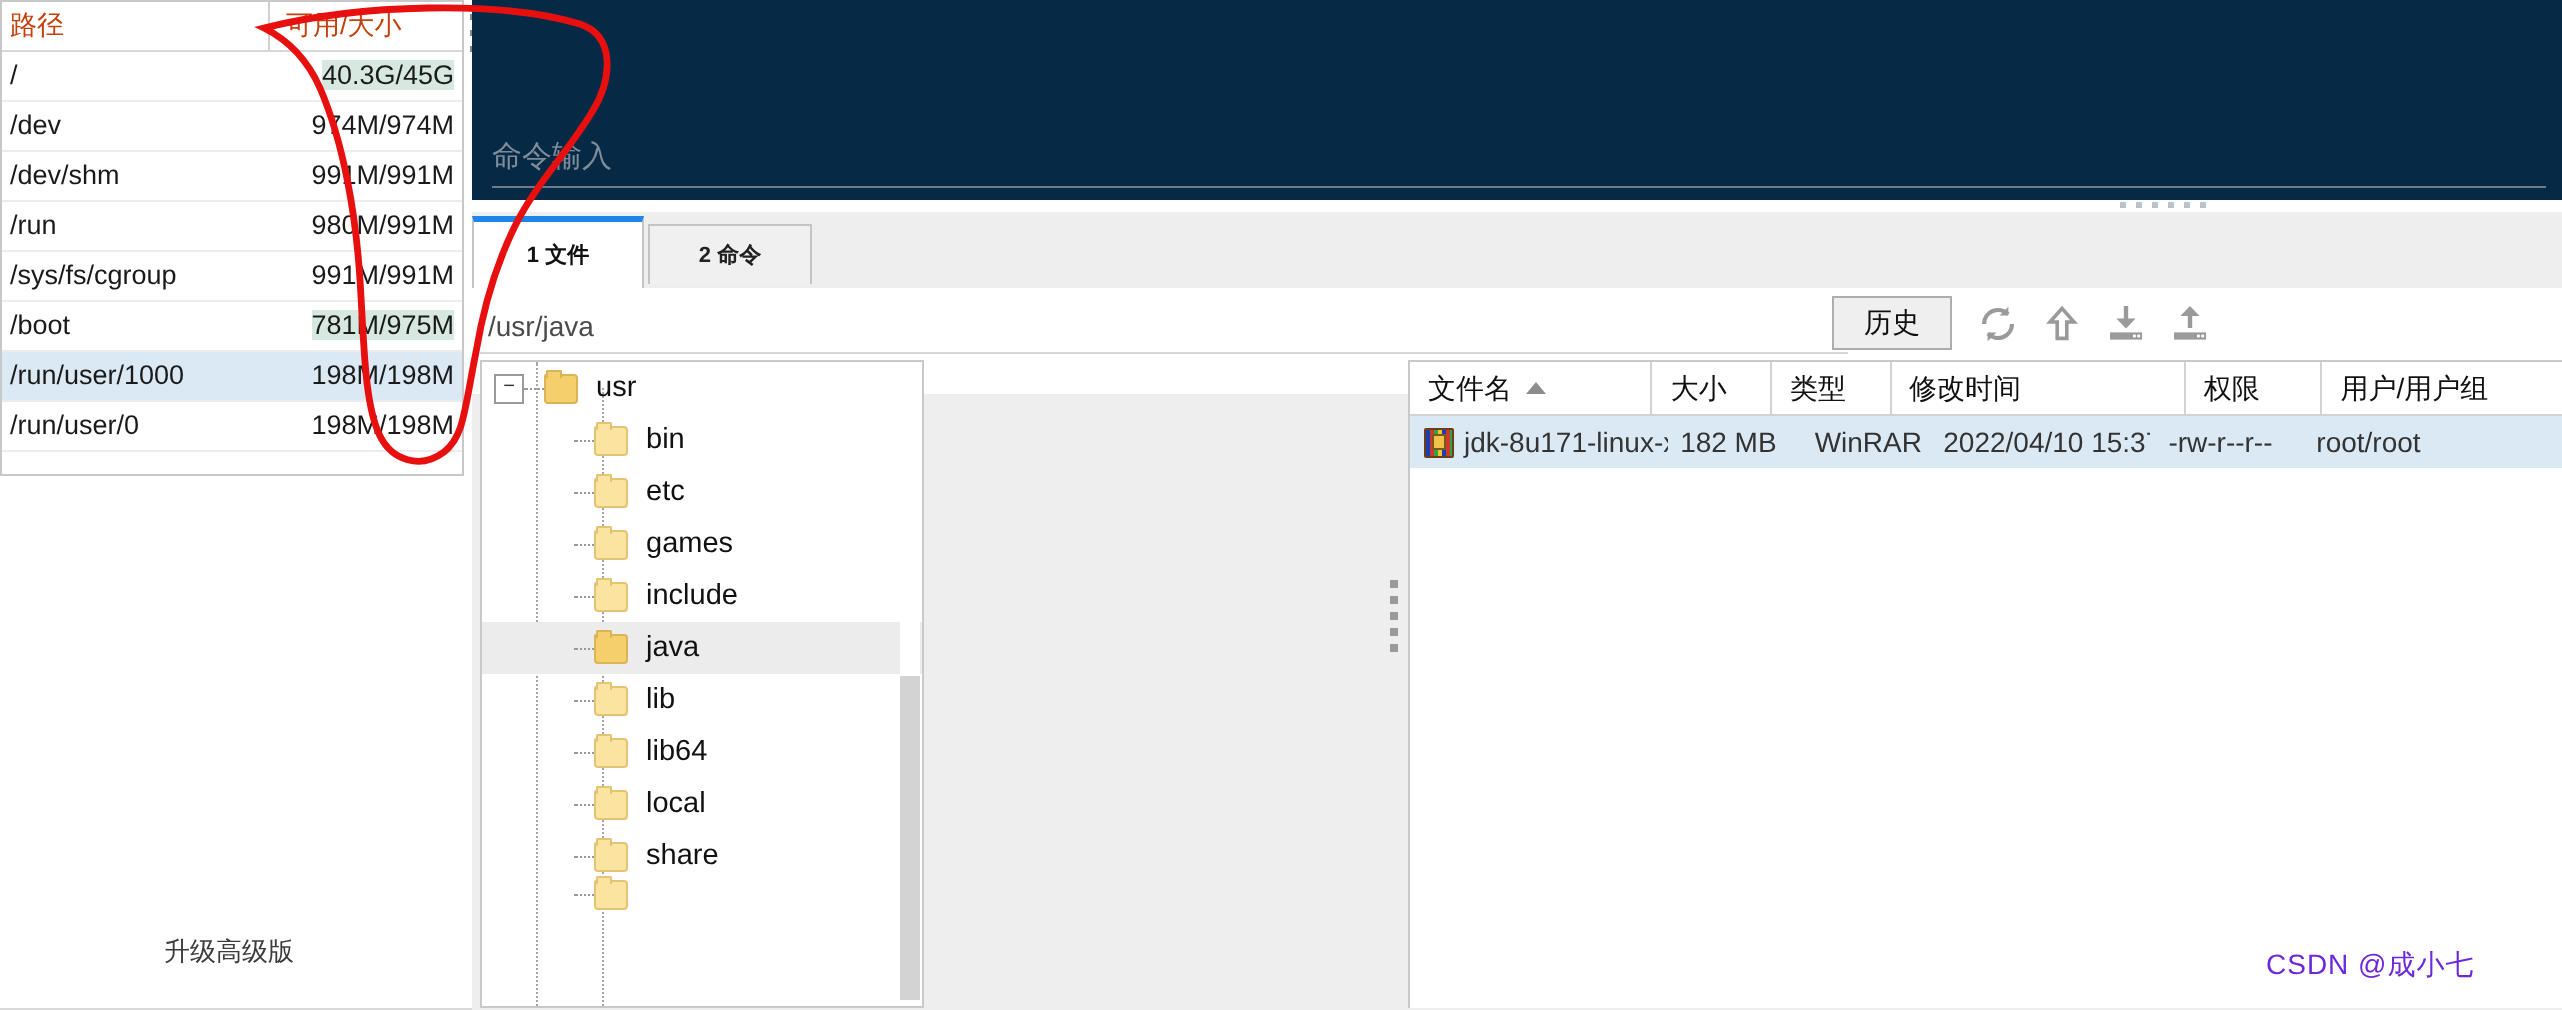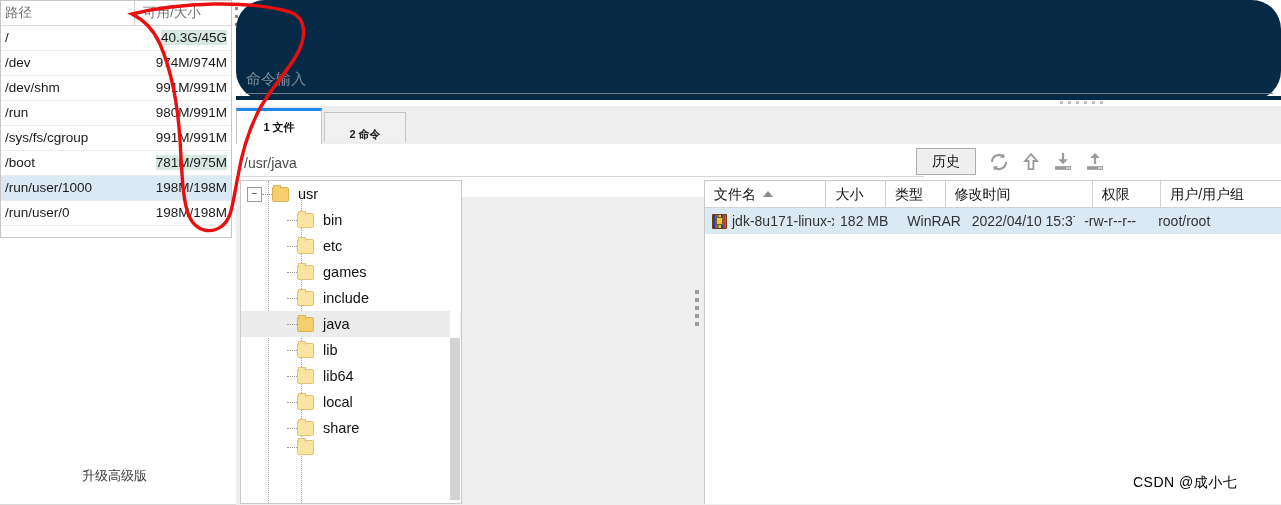--- a/index.html
+++ b/index.html
@@ -19,37 +19,36 @@
   }
   #disk-table{width:100%;border-collapse:collapse;table-layout:fixed;}
   #disk-table td{
     height:24px;line-height:24px;padding:0 4px;
     font-size:13.5px;white-space:nowrap;overflow:hidden;
     border:none;
   }
   #disk-table .c-path{text-align:left;width:125px;}
   #disk-table .c-size{text-align:right;}
   #disk-table thead td{
-    background:#ffffff;color:#737373;font-size:13.5px;
+    background:#ffffff;color:#c2410c;font-size:13.5px;
     border-bottom:1px solid #d8d8d8;
   }
   #disk-table thead td.c-size{border-left:1px solid #d0d0d0;text-align:left;padding-left:8px;}
   #disk-table tbody tr td{border-bottom:1px solid #ececec;}
   #disk-table tbody tr.sel td{background:#dbe9f4;}
   .hl{background:#d6e8e0;}
   
   #disk-grip{
     position:absolute;left:232px;top:2px;width:8px;height:80px;
   }
   #disk-grip i{display:block;width:3px;height:3px;background:#8a8a8a;margin:5px auto 0;}
   
   #terminal{
     position:absolute;left:236px;top:0;right:0;height:100px;
     background:#062a45;
-    border-radius:29px;
   }
   #term-cmdline{
     position:absolute;left:10px;right:0;bottom:6px;height:26px;
   }
   #term-placeholder{
     color:#7e8c99;font-size:15px;line-height:22px;
   }
   #term-underline{
     position:absolute;left:0;right:8px;bottom:0;height:1px;background:#6d7c88;
   }
@@ -73,21 +72,21 @@
     position:absolute;top:4px;height:32px;box-sizing:border-box;
     font-size:11px;font-weight:bold;color:#111;
     display:flex;align-items:center;justify-content:center;
     background:#ffffff;border:1px solid #c4c4c4;border-bottom:none;
   }
   .tab.active{
     left:0;width:86px;background:#ffffff;border-top:3px solid #1e86e8;
     border-left:1px solid #c4c4c4;border-right:1px solid #c4c4c4;top:2px;height:36px;
   }
   .tab.inactive{
-    left:88px;width:82px;background:#f0f0f0;color:#222;top:6px;height:30px;align-items:flex-end;
+    left:88px;width:82px;background:#f0f0f0;color:#222;top:6px;height:30px;
   }
   #tabs-underline{
     position:absolute;left:0;top:38px;right:0;height:1px;background:#ffffff;
   }
   
   #pathrow{
     position:absolute;left:0;top:39px;right:0;height:52px;background:#ffffff;
   }
   #path-input{
     position:absolute;left:4px;top:5px;width:678px;height:26px;
@@ -190,21 +189,21 @@
   }
   .rar-ico:after{
     content:"";position:absolute;left:4px;top:3px;width:7px;height:8px;
     background:#f0c24a;border:1px solid #7a5a14;box-sizing:border-box;
   }
   
   #upgrade-text{
     position:absolute;left:82px;top:467px;font-size:13px;color:#3c3c3c;
   }
   #watermark{
-    position:absolute;left:1133px;top:474px;font-size:14px;color:#000000;
+    position:absolute;left:1133px;top:474px;font-size:14px;color:#6d28d9;
     letter-spacing:.5px;
   }
   #red-annotation{
     position:absolute;left:0;top:0;width:1281px;height:505px;
     pointer-events:none;
   }
   #bottom-edge{
     position:absolute;left:0;bottom:0;width:236px;height:1px;background:#d9d9d9;
   }
   #left-blank{

